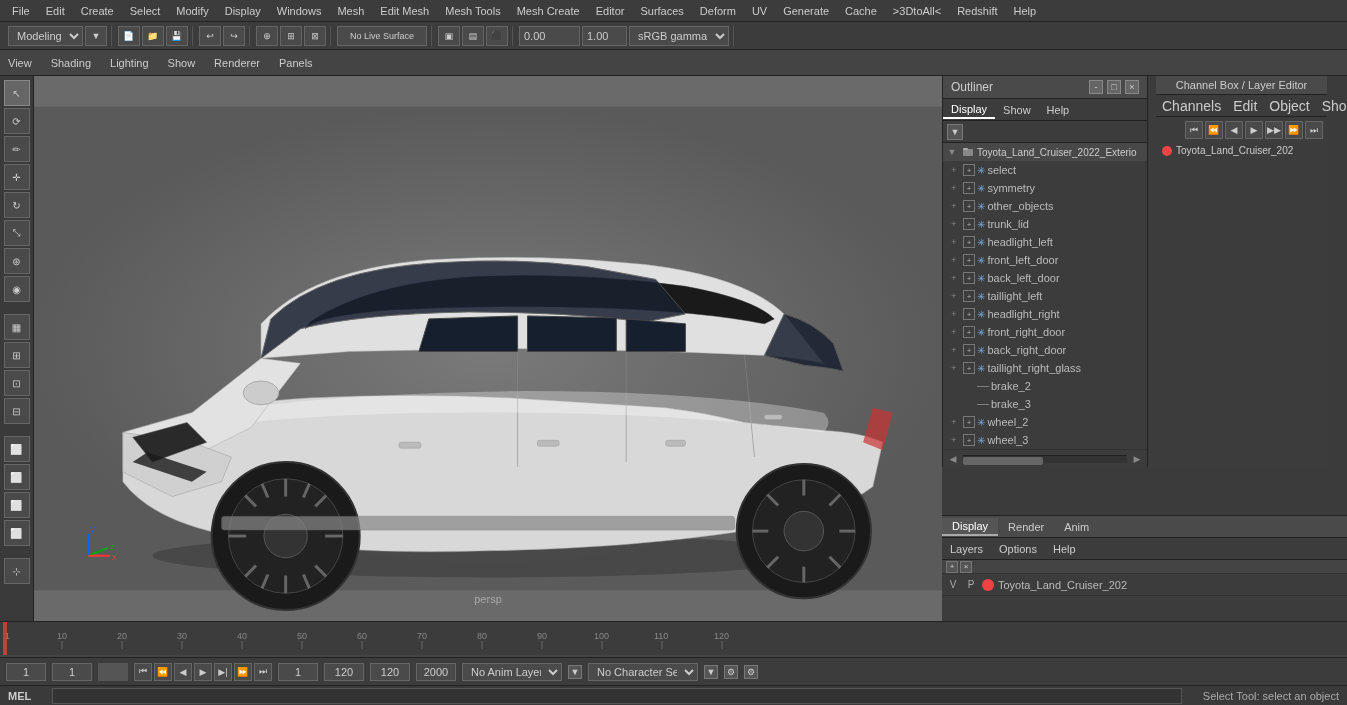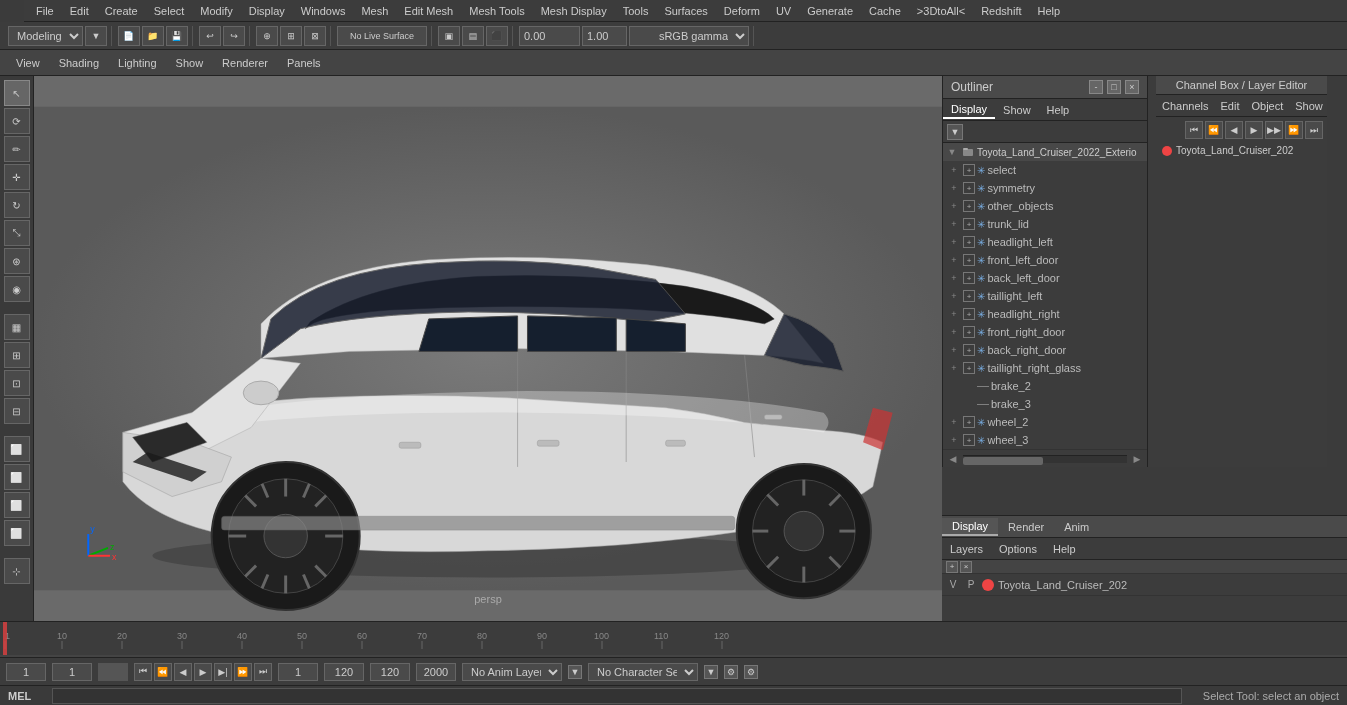--- a/index.html
+++ b/index.html
@@ -14,21 +14,20 @@
     }
 
     
     .menu-bar {
       display: flex;
       align-items: center;
       background: #3c3c3c;
       height: 22px;
       padding: 0 4px;
       border-bottom: 1px solid #222;
-      margin-left: 24px;
     }
     .menu-item {
       padding: 2px 8px;
       cursor: pointer;
       color: #cccccc;
       font-size: 11px;
     }
 
     
     .toolbar {
@@ -68,21 +67,21 @@
       padding: 0 4px;
       cursor: pointer;
     }
 
     
     .toolbar2 {
       display: flex;
       align-items: center;
       background: #444;
       height: 26px;
-      padding: 0 8px;
+      padding: 0 0;
       border-bottom: 1px solid #222;
       gap: 3px;
     }
     .toolbar2 .tb-item {
       padding: 2px 8px;
       cursor: pointer;
       font-size: 11px;
       color: #cccccc;
     }
 
@@ -229,21 +228,21 @@
     }
     .channel-menu {
       display: flex;
       align-items: center;
       background: #3c3c3c;
       height: 22px;
       border-bottom: 1px solid #222;
     }
     .channel-menu-item {
       padding: 2px 6px;
-      font-size: 11px;
+      font-size: 14px;
       cursor: pointer;
       color: #ccc;
     }
     .channel-content {
       flex: 1;
       padding: 4px;
       font-size: 11px;
       color: #ccc;
     }
 
@@ -474,22 +473,22 @@
     <div class="menu-item">File</div>
     <div class="menu-item">Edit</div>
     <div class="menu-item">Create</div>
     <div class="menu-item">Select</div>
     <div class="menu-item">Modify</div>
     <div class="menu-item">Display</div>
     <div class="menu-item">Windows</div>
     <div class="menu-item">Mesh</div>
     <div class="menu-item">Edit Mesh</div>
     <div class="menu-item">Mesh Tools</div>
-    <div class="menu-item">Mesh Display</div>
-    <div class="menu-item">Tools</div>
+    <div class="menu-item">Mesh Create</div>
+    <div class="menu-item">Editor</div>
     <div class="menu-item">Surfaces</div>
     <div class="menu-item">Deform</div>
     <div class="menu-item">UV</div>
     <div class="menu-item">Generate</div>
     <div class="menu-item">Cache</div>
     <div class="menu-item">&gt;3DtoAll&lt;</div>
     <div class="menu-item">Redshift</div>
     <div class="menu-item">Help</div>
   </div>
 
@@ -518,21 +517,21 @@
       <div class="toolbar-btn" style="width:90px;font-size:9px;">No Live Surface</div>
     </div>
     <div class="toolbar-section">
       <div class="toolbar-btn">▣</div>
       <div class="toolbar-btn">▤</div>
       <div class="toolbar-btn">⬛</div>
     </div>
     <div class="toolbar-section">
       <input class="toolbar-dropdown" type="text" value="0.00" style="width: 61px;">
       <input class="toolbar-dropdown" type="text" value="1.00" style="width: 45px;">
-      <select class="toolbar-dropdown" style="width:120px;text-align:right;">
+      <select class="toolbar-dropdown" style="width:100px;">
         <option>sRGB gamma</option>
       </select>
     </div>
   </div>
 
   <div class="toolbar2">
     <div class="tb-item">View</div>
     <div class="tb-item">Shading</div>
     <div class="tb-item">Lighting</div>
     <div class="tb-item">Show</div>

